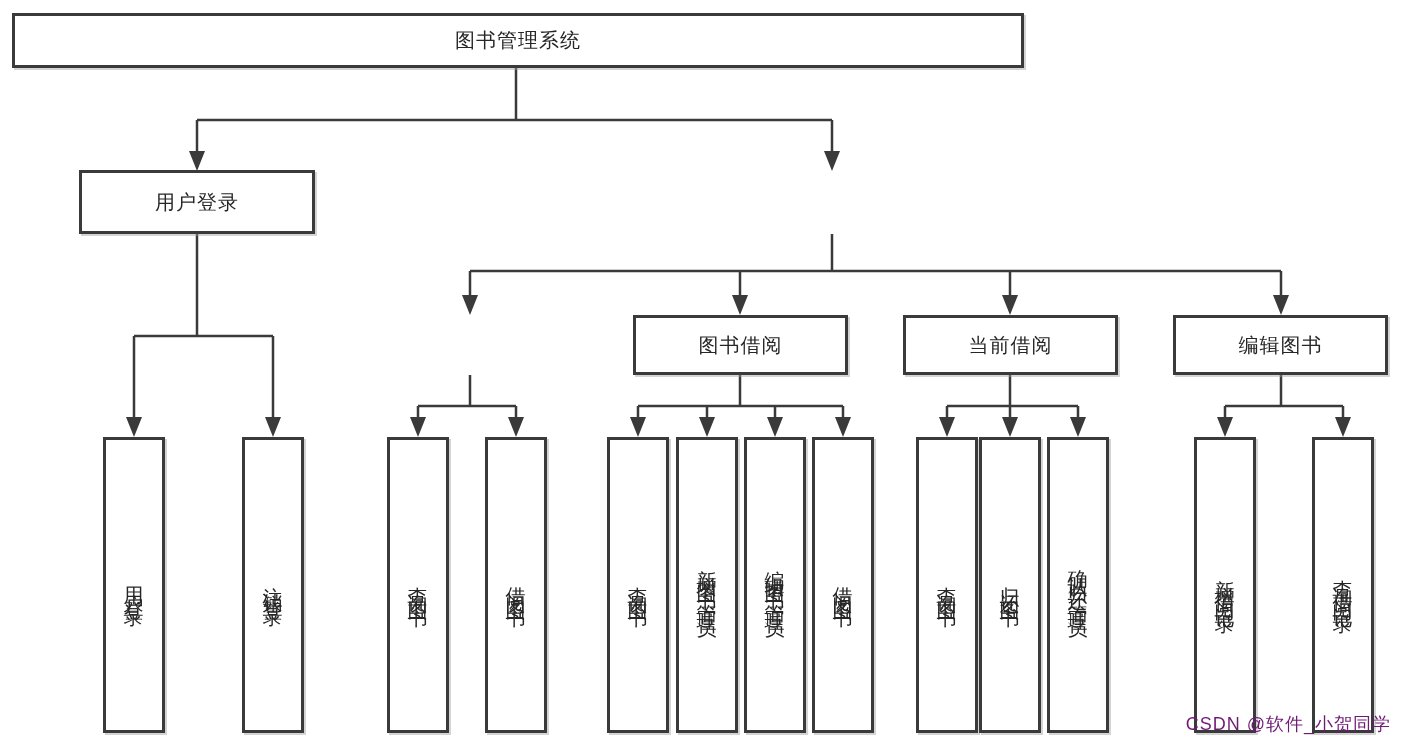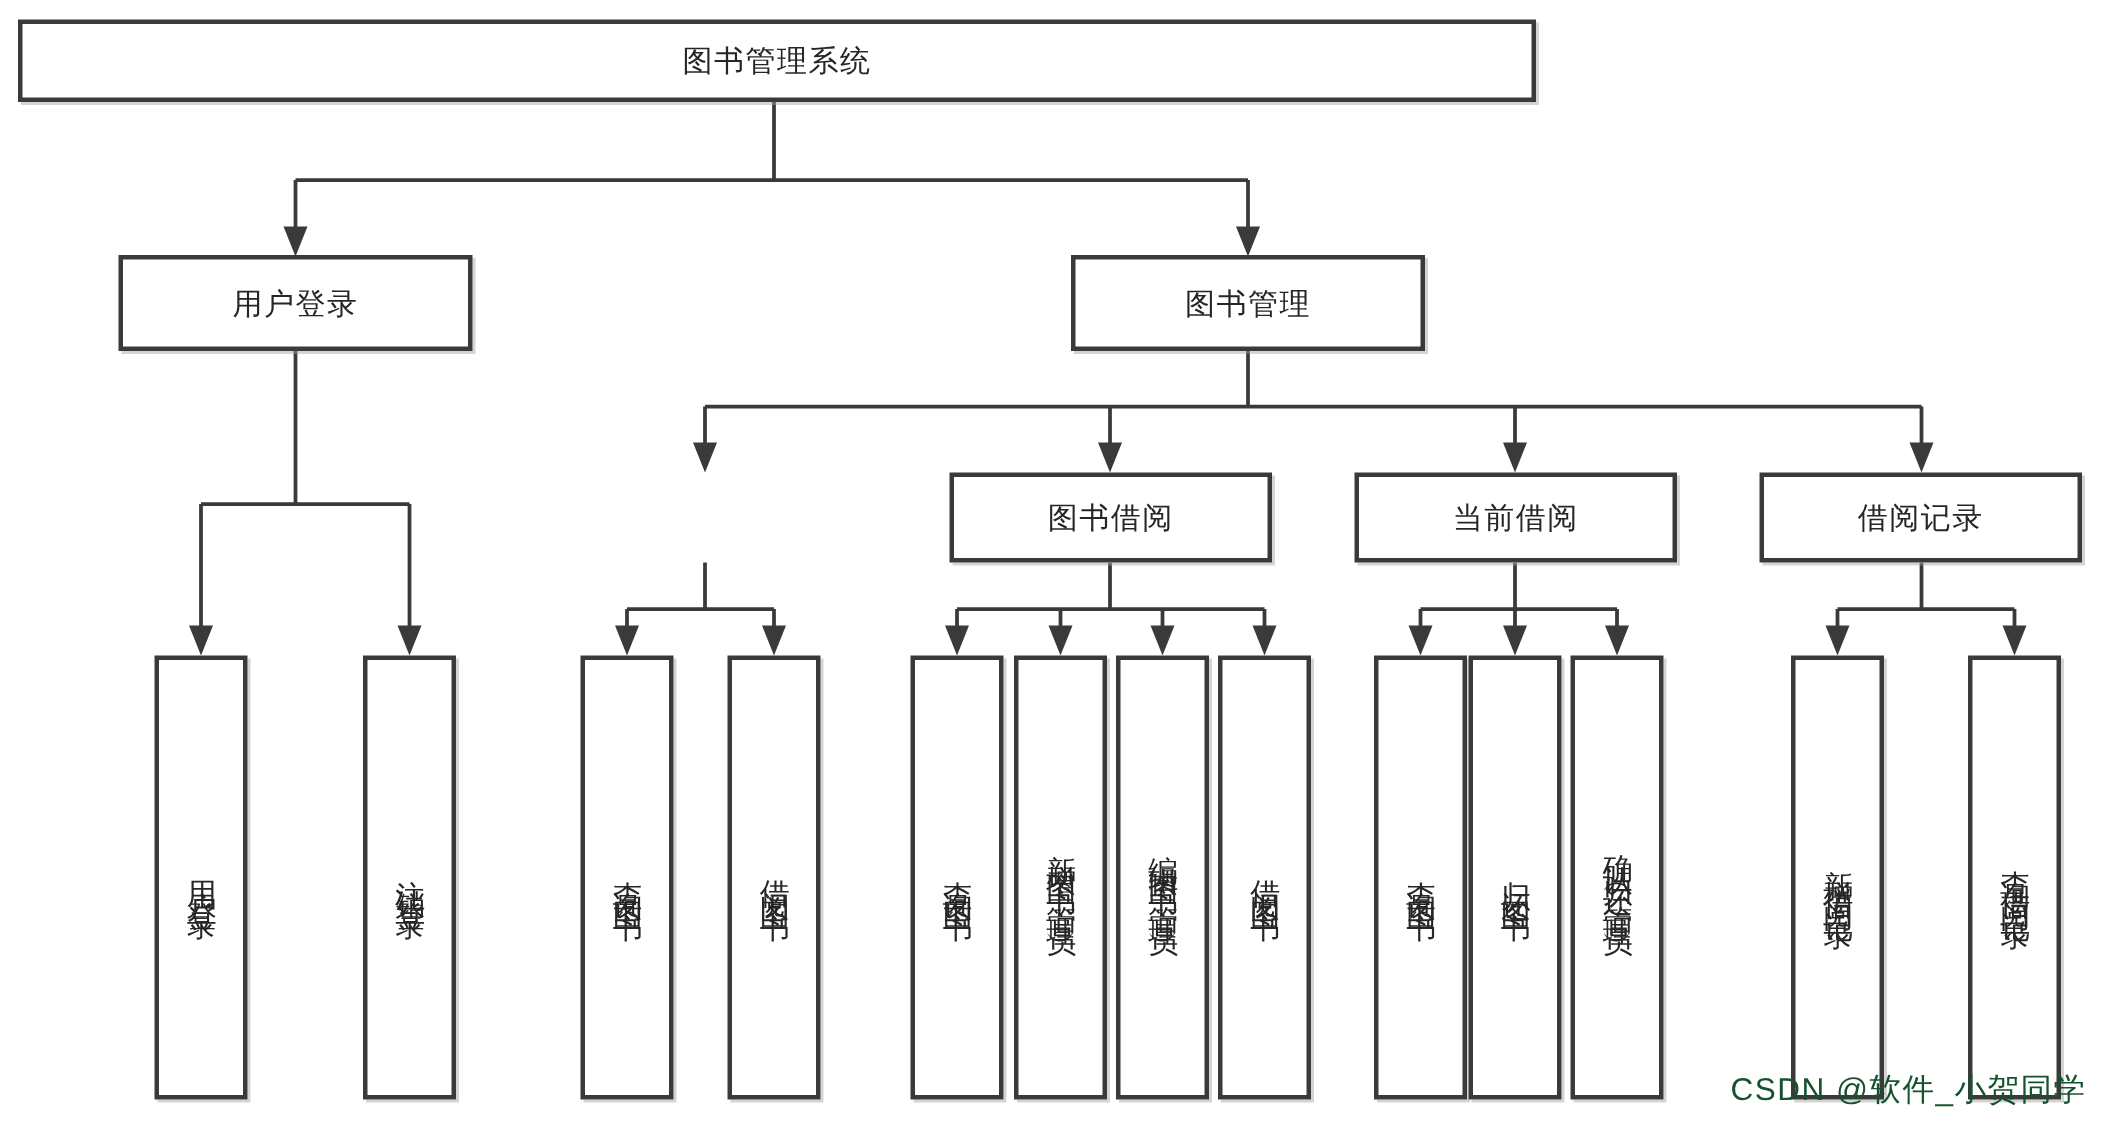--- a/index.html
+++ b/index.html
@@ -30,22 +30,22 @@
     writing-mode: vertical-rl;
     text-orientation: mixed;
     font-size: 20px;
     line-height: 1;
     letter-spacing: 7px;
   }
   .watermark {
     position: absolute;
     right: 14px;
     top: 712px;
-    font-size: 21px;
-    color: #14532d;
+    font-size: 18px;
+    color: #701a75;
     letter-spacing: 1px;
     white-space: nowrap;
   }
 </style>
 </head>
 <body>
 
 <div class="canvas">
 
   <svg class="wires" width="1405" height="747" viewBox="0 0 1405 747">
@@ -95,32 +95,29 @@
     </g>
   </svg>
 
   <div class="node" style="left:12px; top:13px; width:1012px; height:55px">
     <span class="h-label">图书管理系统</span>
   </div>
 
   <div class="node" style="left:79px; top:170px; width:236px; height:64px">
     <span class="h-label">用户登录</span>
   </div>
-  <div class="node" style="left:714px; top:170px; width:236px; height:64px">
-    <span class="h-label">图书管理</span>
-  </div>
 
   <div class="node" style="left:903px; top:315px; width:215px; height:60px">
     <span class="h-label">当前借阅</span>
   </div>
   <div class="node" style="left:633px; top:315px; width:215px; height:60px">
     <span class="h-label">图书借阅</span>
   </div>
   <div class="node" style="left:1173px; top:315px; width:215px; height:60px">
-    <span class="h-label">借阅记录</span>
+    <span class="h-label">编辑图书</span>
   </div>
 
   <div class="node" style="left:103px; top:437px; width:62px; height:296px">
     <span class="v-label">用户登录</span>
   </div>
   <div class="node" style="left:242px; top:437px; width:62px; height:296px">
     <span class="v-label">注销登录</span>
   </div>
 
   <div class="node" style="left:387px; top:437px; width:62px; height:296px">

